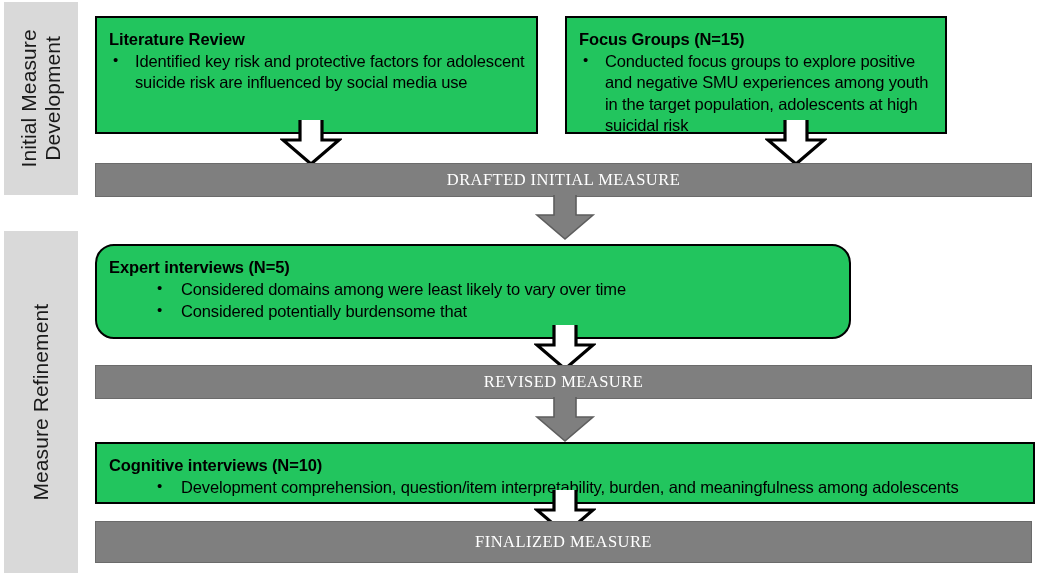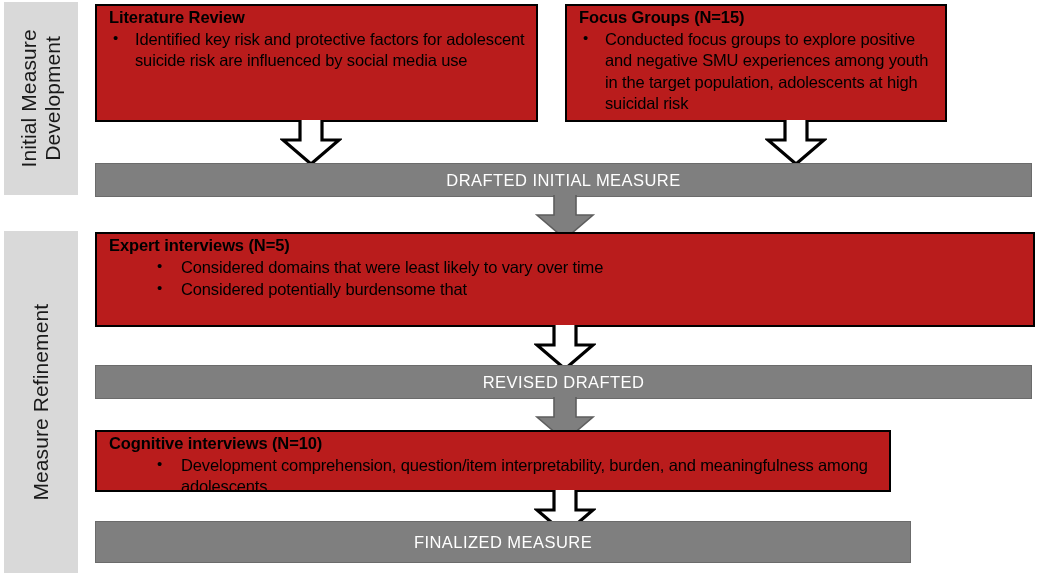--- a/index.html
+++ b/index.html
@@ -42,24 +42,25 @@
     letter-spacing: 0.1px;
   }
   .stage-rot .ln { display: block; }
 
   #stage-initial { top: 2px; height: 193px; }
   #stage-refine  { top: 231px; height: 342px; }
 
   
   .proc-box {
     position: absolute;
-    background: #b91c1c;
+    background: #22c55e;
     border: 2.5px solid #000000;
     box-sizing: border-box;
-    padding: 1px 10px 5px 12px;
+    padding: 11px 10px 5px 12px;
+    margin-top: 12px;
   }
   .proc-title {
     font-weight: bold;
     font-size: 16.5px;
     line-height: 1.26;
     margin: 0 0 1px 0;
     letter-spacing: -0.1px;
   }
   .proc-bullets {
     margin: 0;
@@ -83,39 +84,40 @@
 
   
   .ind-a li { padding-left: 26px; }
   .ind-a li .bul { left: 4px; }
   
   .ind-b li { padding-left: 72px; }
   .ind-b li .bul { left: 48px; }
 
   #box-lit   { left: 95px;  top: 4px;   width: 443px; height: 118px; }
   #box-focus { left: 565px; top: 4px;   width: 382px; height: 118px; }
-  #box-expert{ left: 95px;  top: 232px; width: 940px; height: 95px;  }
-  #box-cog   { left: 95px;  top: 430px; width: 796px; height: 62px;  }
+  #box-expert{ left: 95px;  top: 232px; width: 756px; height: 95px; border-radius: 19px;  }
+  #box-cog   { left: 95px;  top: 430px; width: 940px; height: 62px;  }
 
   
   .measure-bar {
     position: absolute;
     background: #7f7f7f;
     border: 1px solid #6b6b6b;
     box-sizing: border-box;
     display: flex;
     align-items: center;
     justify-content: center;
     color: #ffffff;
     font-size: 16.5px;
     letter-spacing: 0.45px;
+    font-family: Liberation Serif, serif;
   }
   #bar-drafted  { left: 95px; top: 163px; width: 937px; height: 34px; }
   #bar-revised  { left: 95px; top: 365px; width: 937px; height: 34px; }
-  #bar-finalized{ left: 95px; top: 521px; width: 816px; height: 42px; }
+  #bar-finalized{ left: 95px; top: 521px; width: 937px; height: 42px; }
 
   
   .arrow {
     position: absolute;
     width: 62px;
     height: 46px;
   }
   .arrow svg { display: block; width: 100%; height: 100%; }
 
   #arrow-lit    { left: 280px; top: 120px; }
@@ -183,37 +185,37 @@
     <svg viewBox="0 0 62 46" preserveAspectRatio="none">
       <path d="M20,0 L20,20 L3,20 L31,44 L59,20 L42,20 L42,0" fill="#7f7f7f" stroke="#5e5e5e" stroke-width="1.6" stroke-linejoin="miter"></path>
     </svg>
   </div>
 
   <div class="proc-box" id="box-expert">
     <div class="proc-title">Expert interviews (N=5)</div>
     <ul class="proc-bullets ind-b">
       <li>
         <span class="bul">•</span>
-        <span class="txt">Considered domains that were least likely to vary over time</span>
+        <span class="txt">Considered domains among were least likely to vary over time</span>
       </li>
       <li>
         <span class="bul">•</span>
         <span class="txt">Considered potentially burdensome that</span>
       </li>
     </ul>
   </div>
 
   <div class="arrow" id="arrow-expert">
     <svg viewBox="0 0 62 46" preserveAspectRatio="none">
       <path d="M20,0 L20,20 L3,20 L31,44 L59,20 L42,20 L42,0" fill="#ffffff" stroke="#000000" stroke-width="3.2" stroke-linejoin="miter"></path>
     </svg>
   </div>
 
   <div class="measure-bar" id="bar-revised">
-    <span>REVISED DRAFTED</span>
+    <span>REVISED MEASURE</span>
   </div>
 
   <div class="arrow" id="arrow-revise">
     <svg viewBox="0 0 62 46" preserveAspectRatio="none">
       <path d="M20,0 L20,20 L3,20 L31,44 L59,20 L42,20 L42,0" fill="#7f7f7f" stroke="#5e5e5e" stroke-width="1.6" stroke-linejoin="miter"></path>
     </svg>
   </div>
 
   <div class="proc-box" id="box-cog">
     <div class="proc-title">Cognitive interviews (N=10)</div>

